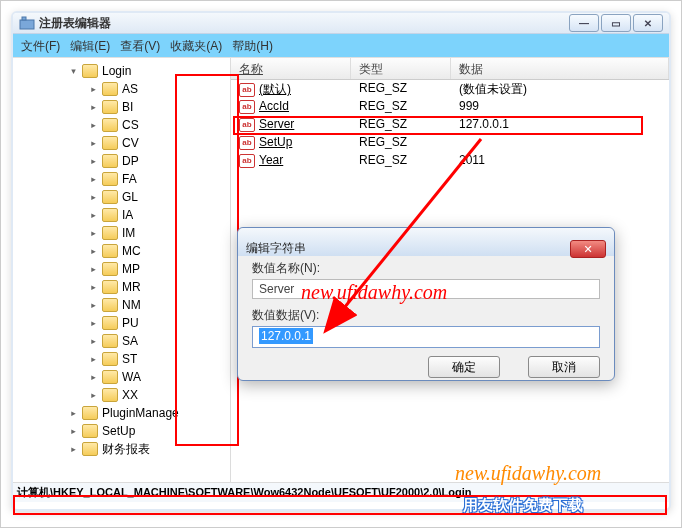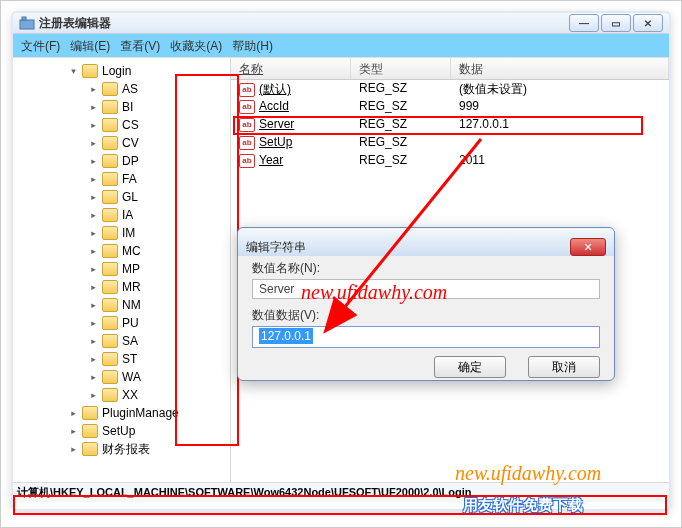--- a/index.html
+++ b/index.html
@@ -25,29 +25,29 @@
   .list-header { display: flex; background: linear-gradient(#fdfdfd,#ebebeb); border-bottom: 1px solid #ccc; height: 22px; }
   .list-header > div { padding: 3px 8px; border-right: 1px solid #ddd; color: #444; }
   .col-name { width: 120px; text-decoration: underline; } .col-type { width: 100px; } .col-data { flex: 1; }
   .list-row { display: flex; height: 18px; align-items: flex-start; }
   .list-row > div { padding: 1px 8px; white-space: nowrap; overflow: hidden; }
   .list-row .ab { width:16px;height:14px;display:inline-block;background:#fff;border:1px solid #c33;color:#c33;font-size:8px;line-height:12px;text-align:center;font-weight:bold;margin-right:4px;vertical-align:middle;border-radius:2px; }
   .highlight-box-row { position:absolute; border:2px solid #f00; pointer-events:none; }
   .statusbar { height: 20px; border-top: 1px solid #dcdcdc; padding: 2px 4px; font-size: 11px; white-space: nowrap; overflow: hidden; background: #f4f8fc; font-weight: bold; }
   .statusbar-highlight { position:absolute; left:12px; bottom:12px; width:654px; height:20px; border:2px solid #f00; pointer-events:none; }
   .dialog { position: absolute; left: 236px; top: 226px; width: 378px; height: 154px; background: #f0f0f0; border: 1px solid #6b8bbd; border-radius: 6px; box-shadow: 0 4px 16px rgba(0,0,0,0.3); }
-  .dialog .dlg-title { height: 28px; background: linear-gradient(#f4f8fc,#cfdff2); border-radius: 6px 6px 0 0; display: flex; align-items: flex-end; padding: 0 8px; color: #222; font-size: 12px; }
+  .dialog .dlg-title { height: 28px; background: linear-gradient(#f4f8fc,#cfdff2); border-radius: 6px 6px 0 0; display: flex; align-items: flex-start; padding: 12px 8px; color: #222; font-size: 12px; }
   .dialog .dlg-title .sp { flex:1; }
   .dialog .dlg-close { width: 36px; height: 18px; background: linear-gradient(#f28b82,#c33); border-radius: 3px; color:#fff; font-size:11px; display:flex; align-items:center; justify-content:center; border:1px solid #a22; }
   .dialog .dlg-body { padding: 4px 14px 8px; }
   .dlg-label { color:#333; margin-bottom:2px; }
   .dlg-field-ro { border:1px solid #bbb; background:#fff; height:20px; padding:2px 6px; color:#444; margin-bottom:8px; }
   .dlg-field { border:1px solid #7a9ccf; background:#fff; height:22px; padding:2px 6px; }
   .dlg-field .sel { background:#3399ff; color:#fff; padding:1px 2px; }
-  .dlg-buttons { display:flex; justify-content:flex-end; gap:22px; padding:0 14px 10px; }
+  .dlg-buttons { display:flex; justify-content:flex-end; gap:28px; padding:0 14px 10px; }
   .dlg-btn { width:72px; height:22px; background:linear-gradient(#fdfdfd,#e3e3e3); border:1px solid #8a8a8a; border-radius:3px; display:flex; align-items:center; justify-content:center; }
   .arrow { position:absolute; pointer-events:none; }
   .wm1 { position:absolute; left:300px; top:280px; color:#ff0000; font-family: Georgia, serif; font-style: italic; font-size: 20px; pointer-events:none; }
   .wm2 { position:absolute; left:454px; bottom:42px; color:#ff8a00; font-family: Georgia, serif; font-style: italic; font-size: 20px; text-shadow:0 0 1px #fff; pointer-events:none; }
   .wm3 { position:absolute; left:462px; bottom:12px; color:#fff; font-weight:bold; font-size:15px; text-shadow: -1px -1px 0 #2a6fd6, 1px -1px 0 #2a6fd6, -1px 1px 0 #2a6fd6, 1px 1px 0 #2a6fd6; pointer-events:none; }
   .expander { width:9px; height:9px; display:inline-flex; align-items:center; justify-content:center; color:#666; font-size:9px; }
 </style>
 </head>
 <body>
 

